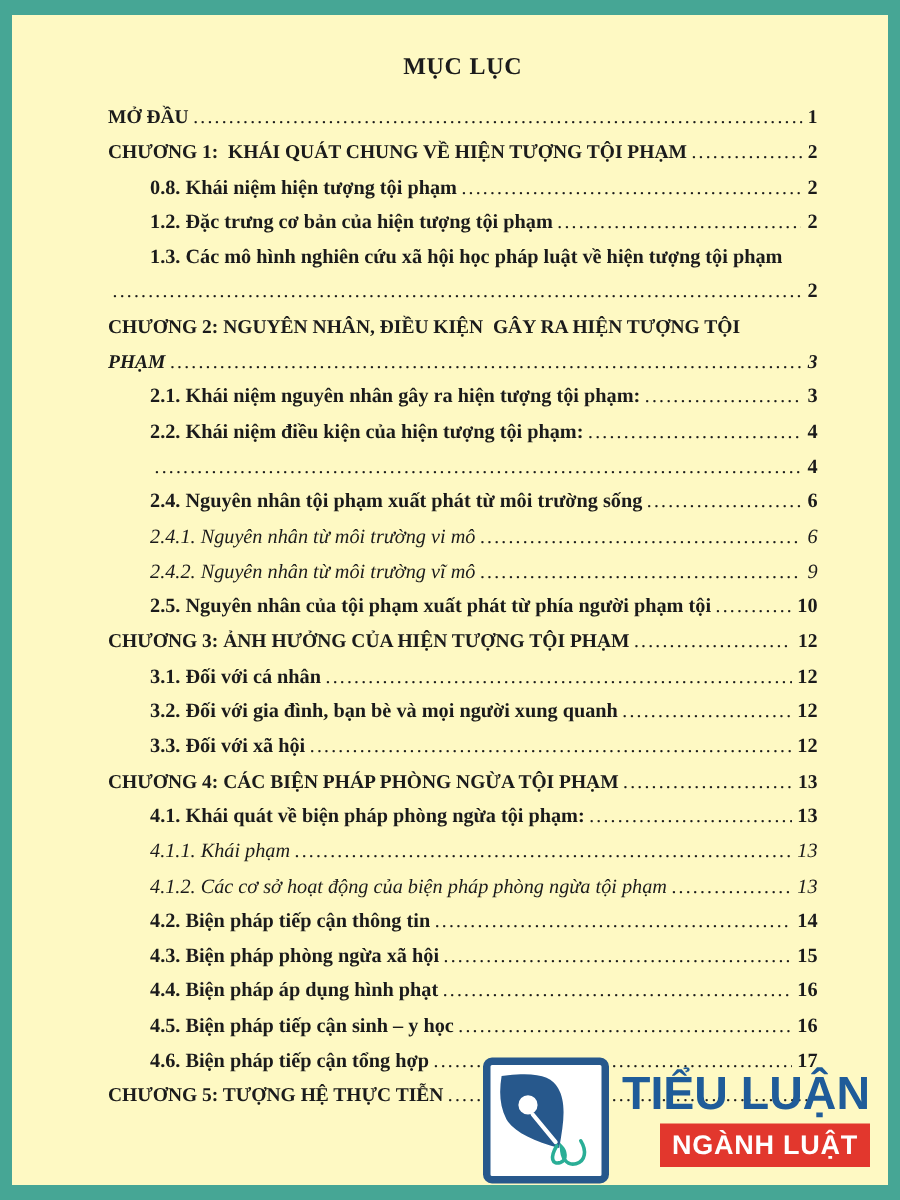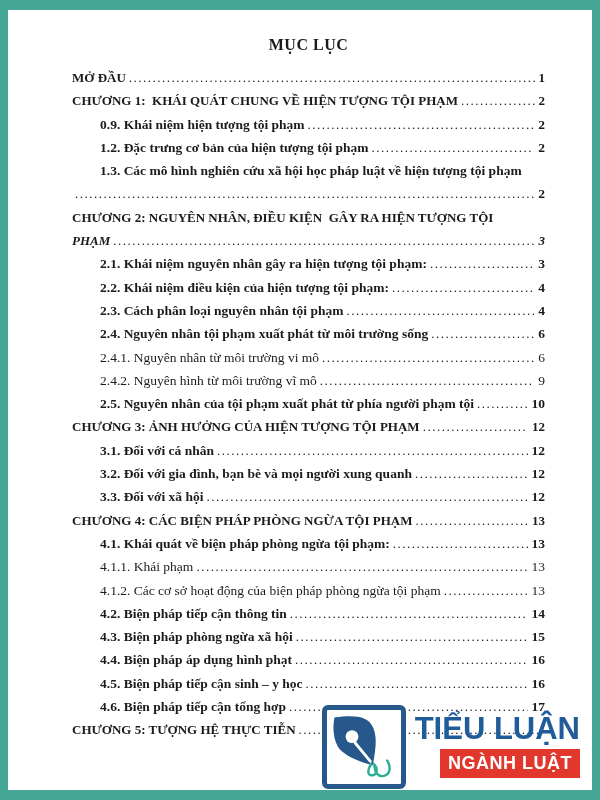--- a/index.html
+++ b/index.html
@@ -1,20 +1,20 @@
 <!DOCTYPE html>
 <html><head>
 <meta charset="utf-8">
 <style>
   html,body{margin:0;padding:0;}
   body{width:600px;height:800px;overflow:hidden;background:#e8e8e8;}
   .frame{
     box-sizing:border-box;
     width:600px;height:800px;
-    background:#ffffff;
+    background:#fef9c3;
     border-style:solid;
     border-color:#46A695;
     border-width:10px 8px 10px 8px;
     position:relative;
     font-family:"Liberation Serif","DejaVu Serif",serif;
     color:#1b1b1b;
     padding:26px 47px 0 64px;
   }
   .doc-title{
     text-align:center;
@@ -25,21 +25,21 @@
   }
   .toc-line{
     display:flex;
     align-items:baseline;
     line-height:23.3px;
     white-space:nowrap;
   }
   .toc-line .t{white-space:pre;}
   .lvl-chapter{font-weight:bold;font-size:13px;}
   .lvl-section{font-weight:bold;font-size:13.5px;padding-left:28px;}
-  .lvl-subsection{font-weight:normal;font-size:13.5px;padding-left:28px;}
+  .lvl-subsection{font-style:italic;font-weight:normal;font-size:13.5px;padding-left:28px;}
   .toc-line.cont{padding-left:0;}
   .leader{
     flex:1;
     overflow:hidden;
     white-space:nowrap;
     margin:0 2px 0 3px;
     min-width:0;
   }
   .leader::after{
     content:"......................................................................................................................................................";
@@ -105,21 +105,21 @@
         <span class="t">MỞ ĐẦU</span>
         <span class="leader"></span>
         <span class="pg">1</span>
       </div>
       <div class="toc-line lvl-chapter">
         <span class="t">CHƯƠNG 1:  KHÁI QUÁT CHUNG VỀ HIỆN TƯỢNG TỘI PHẠM</span>
         <span class="leader"></span>
         <span class="pg">2</span>
       </div>
       <div class="toc-line lvl-section">
-        <span class="t">0.9. Khái niệm hiện tượng tội phạm</span>
+        <span class="t">0.8. Khái niệm hiện tượng tội phạm</span>
         <span class="leader"></span>
         <span class="pg">2</span>
       </div>
       <div class="toc-line lvl-section">
         <span class="t">1.2. Đặc trưng cơ bản của hiện tượng tội phạm</span>
         <span class="leader"></span>
         <span class="pg">2</span>
       </div>
       <div class="toc-line lvl-section">
         <span class="t">1.3. Các mô hình nghiên cứu xã hội học pháp luật về hiện tượng tội phạm</span>
@@ -141,36 +141,35 @@
         <span class="t">2.1. Khái niệm nguyên nhân gây ra hiện tượng tội phạm:</span>
         <span class="leader"></span>
         <span class="pg">3</span>
       </div>
       <div class="toc-line lvl-section">
         <span class="t">2.2. Khái niệm điều kiện của hiện tượng tội phạm:</span>
         <span class="leader"></span>
         <span class="pg">4</span>
       </div>
       <div class="toc-line lvl-section">
-        <span class="t">2.3. Cách phân loại nguyên nhân tội phạm</span>
         <span class="leader"></span>
         <span class="pg">4</span>
       </div>
       <div class="toc-line lvl-section">
         <span class="t">2.4. Nguyên nhân tội phạm xuất phát từ môi trường sống</span>
         <span class="leader"></span>
         <span class="pg">6</span>
       </div>
       <div class="toc-line lvl-subsection">
         <span class="t">2.4.1. Nguyên nhân từ môi trường vi mô</span>
         <span class="leader"></span>
         <span class="pg">6</span>
       </div>
       <div class="toc-line lvl-subsection">
-        <span class="t">2.4.2. Nguyên hình từ môi trường vĩ mô</span>
+        <span class="t">2.4.2. Nguyên nhân từ môi trường vĩ mô</span>
         <span class="leader"></span>
         <span class="pg">9</span>
       </div>
       <div class="toc-line lvl-section">
         <span class="t">2.5. Nguyên nhân của tội phạm xuất phát từ phía người phạm tội</span>
         <span class="leader"></span>
         <span class="pg">10</span>
       </div>
       <div class="toc-line lvl-chapter">
         <span class="t">CHƯƠNG 3: ẢNH HƯỞNG CỦA HIỆN TƯỢNG TỘI PHẠM</span>

